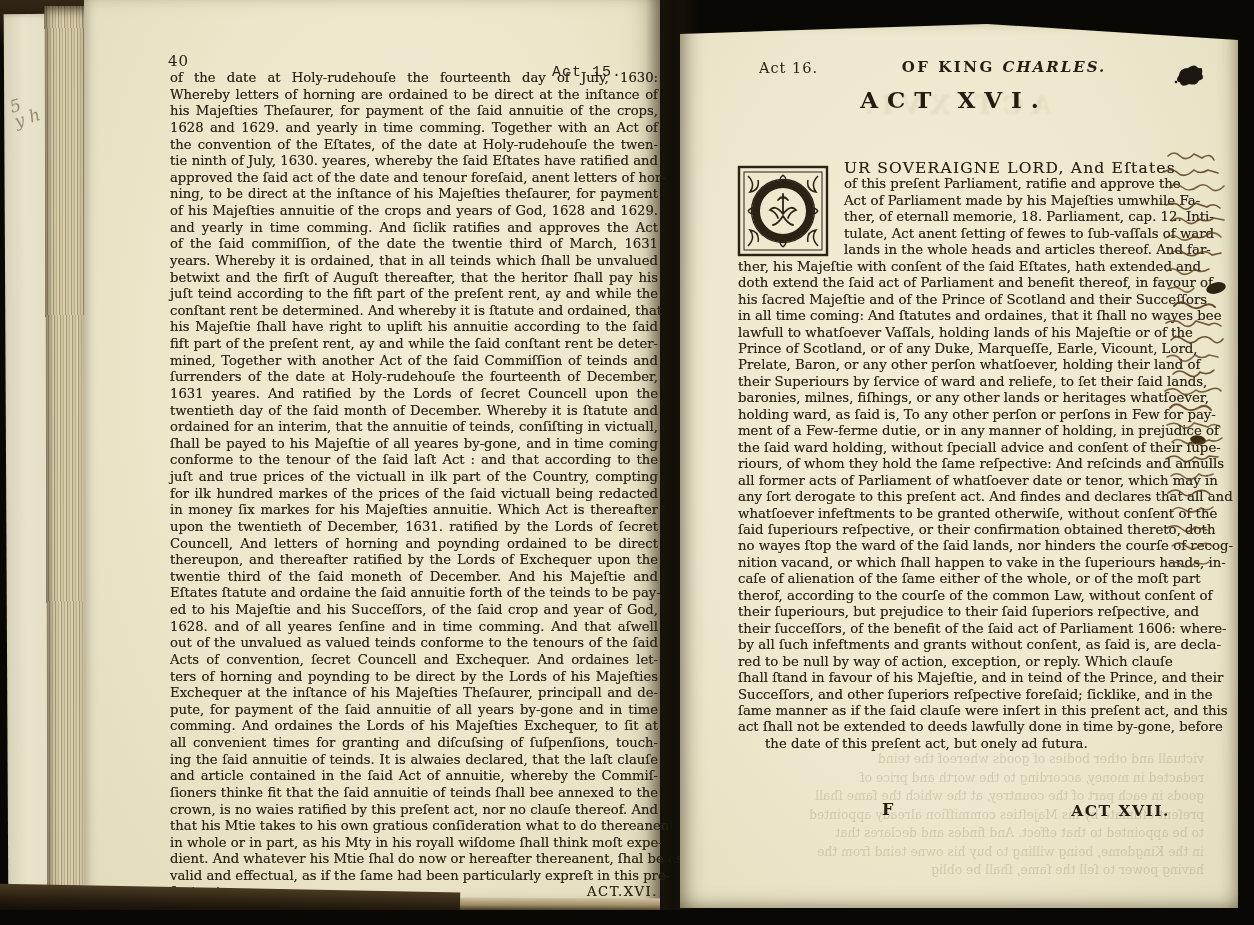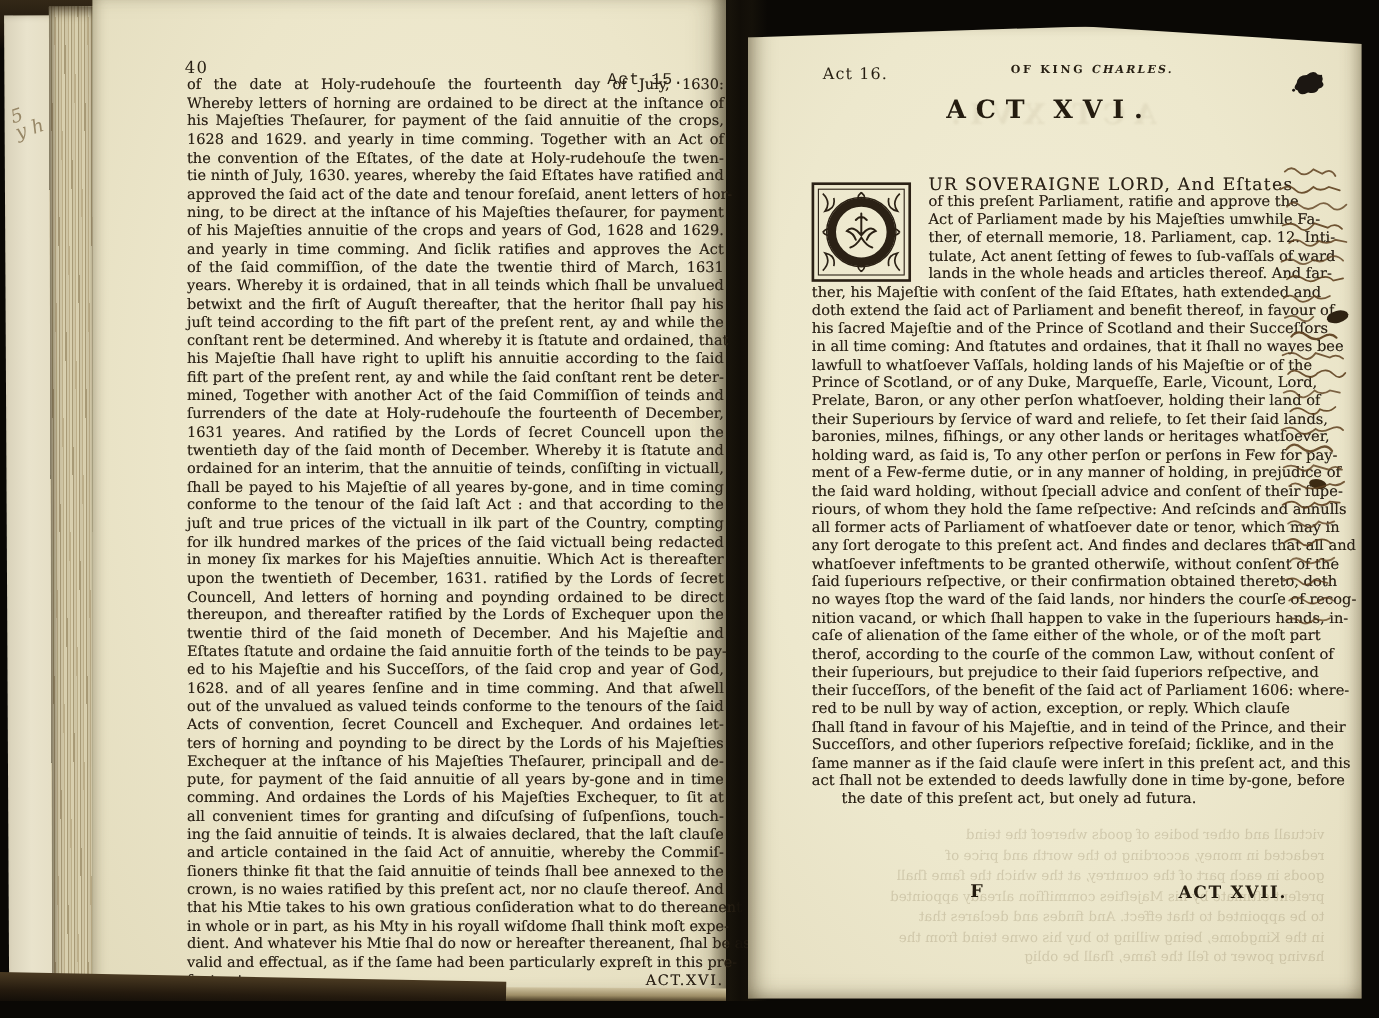--- a/index.html
+++ b/index.html
@@ -44,24 +44,24 @@
   .lp-body{position:absolute;left:86px;top:70px;width:488px;color:#2b2217;
     font-size:13.2px;line-height:16.62px;}
   .lp-body > div,.rp-lines > div{text-align:justify;text-align-last:justify;white-space:nowrap;
     text-shadow:0 0 .4px rgba(43,34,23,.55);}
   .lp-footer{position:absolute;left:86px;top:884px;width:488px;display:flex;
     justify-content:space-between;color:#2b2217;font-size:13.2px;
     text-shadow:0 0 .4px rgba(43,34,23,.55);}
   .lp-footer .act-next{letter-spacing:1.5px;}
 
   
-  .rp-header{position:absolute;left:4px;top:34px;width:514px;height:20px;color:#261e12;}
+  .rp-header{position:absolute;left:15px;top:34px;width:514px;height:20px;color:#261e12;}
   .rp-actlabel{position:absolute;left:64px;top:2px;font-size:14.5px;letter-spacing:1px;}
   .rp-running{position:absolute;left:134px;top:0;width:350px;text-align:center;
-    font-size:10px;font-weight:bold;letter-spacing:2.5px;}
+    font-size:15px;font-weight:bold;letter-spacing:2.5px;}
   .rp-running .ital{font-style:italic;letter-spacing:2px;}
   .rp-title{position:absolute;left:58px;top:62px;width:432px;text-align:center;color:#241c10;
     font-size:23px;font-weight:bold;letter-spacing:9px;}
   .rp-title-ghost{position:absolute;left:58px;top:66px;width:432px;text-align:center;color:#8a7a55;
     font-size:26px;font-weight:bold;letter-spacing:8px;transform:scaleX(-1);opacity:.10;filter:blur(1px);}
   .rp-subtitle{position:absolute;left:40px;top:101px;width:468px;text-align:center;color:#241c10;
     font-size:15px;letter-spacing:3.5px;}
   .rp-body{position:absolute;left:58px;top:136px;width:432px;color:#2b2217;
     font-size:13.3px;line-height:16.45px;}
   .rp-lines > div:nth-child(-n+6){margin-left:106px;}
@@ -202,20 +202,21 @@
         <div>all former acts of Parliament of whatſoever date or tenor, which may in</div>
         <div>any ſort derogate to this preſent act. And findes and declares that all and</div>
         <div>whatſoever infeftments to be granted otherwiſe, without conſent of the</div>
         <div>ſaid ſuperiours reſpective, or their confirmation obtained thereto, doth</div>
         <div>no wayes ſtop the ward of the ſaid lands, nor hinders the courſe of recog-</div>
         <div>nition vacand, or which ſhall happen to vake in the ſuperiours hands, in-</div>
         <div>caſe of alienation of the ſame either of the whole, or of the moſt part</div>
         <div>therof, according to the courſe of the common Law, without conſent of</div>
         <div>their ſuperiours, but prejudice to their ſaid ſuperiors reſpective, and</div>
         <div>their ſucceſſors, of the benefit of the ſaid act of Parliament 1606: where-</div>
+        <div>by all ſuch infeftments and grants without conſent, as ſaid is, are decla-</div>
         <div>red to be null by way of action, exception, or reply. Which clauſe</div>
         <div>ſhall ſtand in favour of his Majeſtie, and in teind of the Prince, and their</div>
         <div>Succeſſors, and other ſuperiors reſpective foreſaid; ſicklike, and in the</div>
         <div>ſame manner as if the ſaid clauſe were inſert in this preſent act, and this</div>
         <div>act ſhall not be extended to deeds lawfully done in time by-gone, before</div>
         <div>the date of this preſent act, but onely ad futura.</div>
       </div>
 
     <div class="rp-ghost">
         <div>victuall and other bodies of goods whereof the teind</div>

